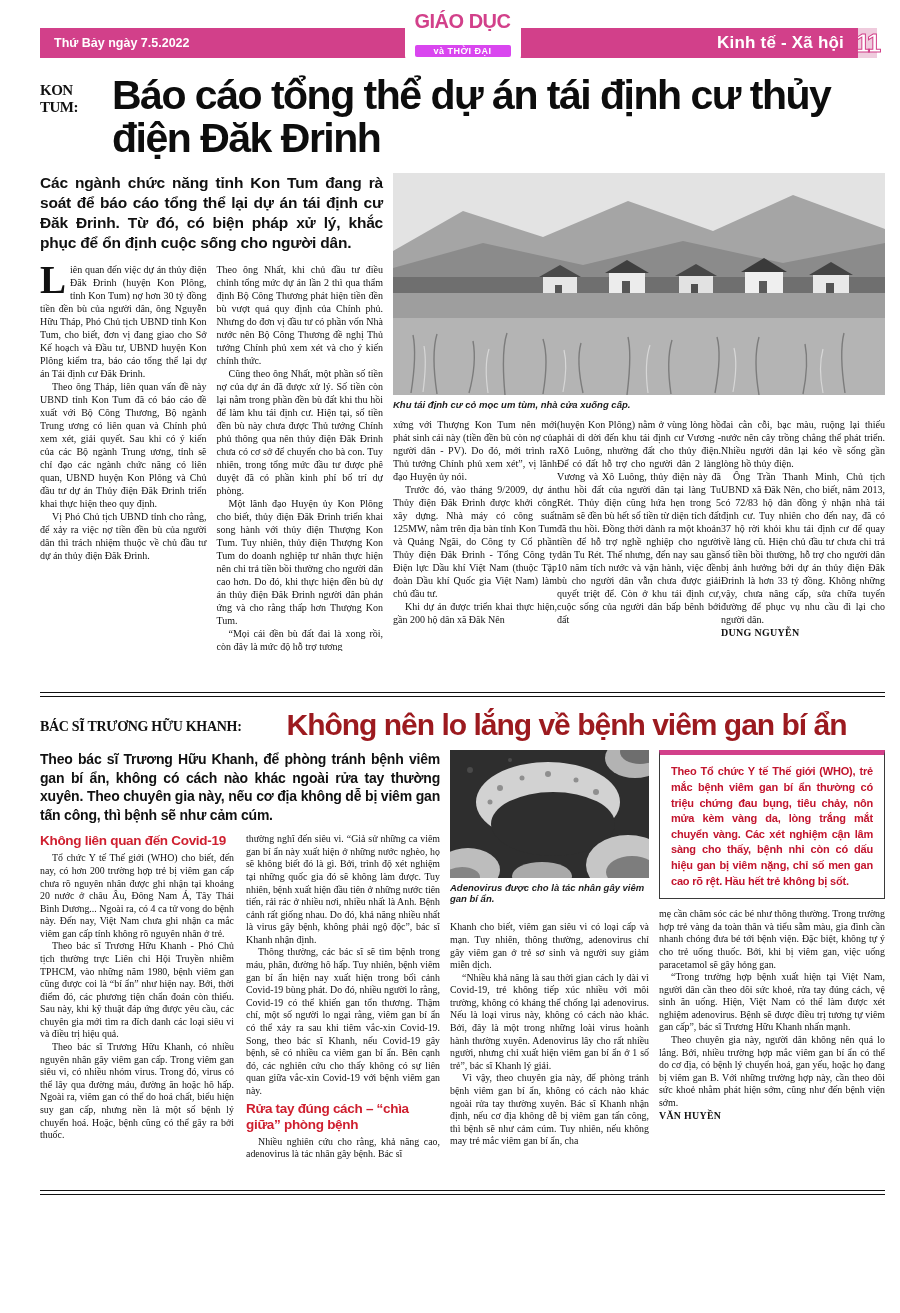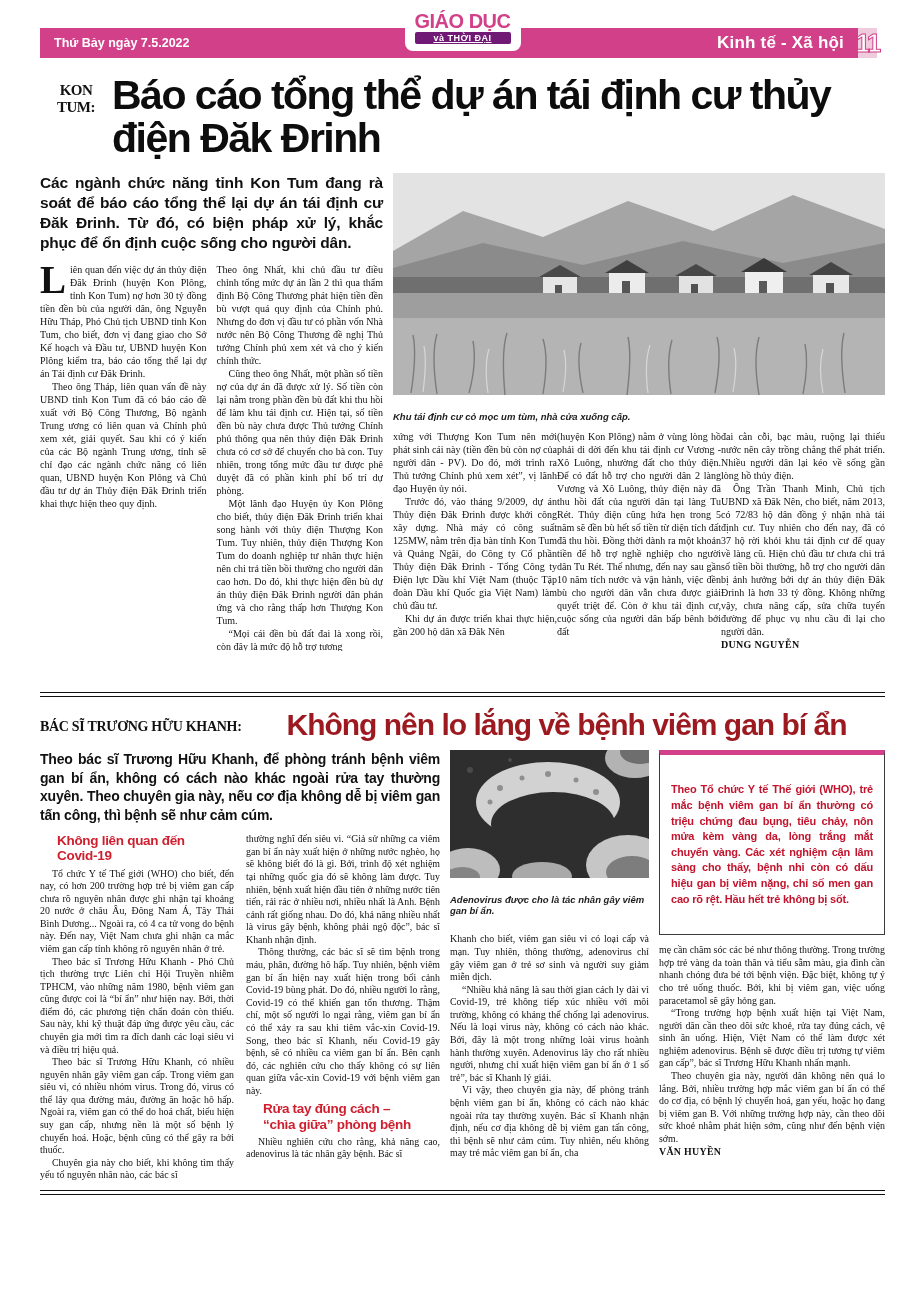--- a/index.html
+++ b/index.html
@@ -26,26 +26,26 @@
   .pagenum {
     color:#ffffff; -webkit-text-stroke:1px #d2408a;
     font:bold 26px "Liberation Sans", sans-serif; letter-spacing:-2px; line-height:1;
   }
   .brand {
     position:absolute; left:50%; transform:translateX(-50%); top:-20px;
     background:#fff; border-radius:6px; padding:3px 8px 5px; text-align:center; z-index:2;
     box-shadow:0 0 0 2px #fff;
   }
   .brand-line1 { color:#d2408a; font:bold 20px "Liberation Sans", sans-serif; letter-spacing:-0.5px; line-height:1; }
-  .brand-line2 { background:#701a75; color:#fff; font:bold 9px "Liberation Sans", sans-serif;
-    padding:1px 6px; border-radius:2px; margin-top:1px; letter-spacing:.5px;text-decoration:underline; }
+  .brand-line2 { background:#d946ef; color:#fff; font:bold 9px "Liberation Sans", sans-serif;
+    padding:1px 6px; border-radius:2px; margin-top:14px; letter-spacing:.5px; }
 
   
   .a1-head { display:flex; margin-top:16px; }
-  .kicker1 { width:72px; font:bold 15px "Liberation Serif", serif; padding-top:8px; letter-spacing:-0.5px;text-align:center; }
+  .kicker1 { width:72px; font:bold 15px "Liberation Serif", serif; padding-top:8px; letter-spacing:-0.5px; }
   .a1-title {
     flex:1; margin:0; font-family:"Liberation Sans", sans-serif; font-weight:bold;
     font-size:41px; line-height:1.06; letter-spacing:-1.5px; color:#0d0d0d;
   }
   .a1-body { display:flex; gap:10px; margin-top:12px; height:505px; }
   .a1-left { width:343px; }
   .lead1 {
     font-family:"Liberation Sans", sans-serif; font-weight:bold; font-size:15.5px;
     line-height:1.3; letter-spacing:-0.2px; text-align:justify; margin:0 0 10px 0;
   }
@@ -58,21 +58,21 @@
 
   
   .bt p { margin:0; text-indent:12px; font-size:10px; line-height:1.3; text-align:justify; }
   .bt p.noind { text-indent:0; }
   .dropcap::first-letter {
     float:left; font-size:39px; line-height:31px; padding:1px 4px 0 0; font-weight:bold;
   }
   .byline { text-align:right; font-weight:bold; font-size:11px; margin-top:3px; letter-spacing:.3px; }
 
   .caption {
-    font:bold italic 9.5px "Liberation Sans", sans-serif; color:#1c1c1c; margin-top:16px;
+    font:bold italic 9.5px "Liberation Sans", sans-serif; color:#1c1c1c; margin-top:4px;
   }
 
   .rule { height:5px; border-top:1.5px solid #111; border-bottom:1.5px solid #111; margin-top:14px; }
   .rule.bottom { margin-top:8px; }
 
   
   .a2-head { display:flex; align-items:flex-start; margin-top:12px; }
   .kicker2 { width:208px; font:bold 14px "Liberation Serif", serif; padding-top:10px; letter-spacing:-0.3px; }
   .a2-title {
     flex:1; margin:0; text-align:center; font-family:"Liberation Sans", sans-serif;
@@ -84,26 +84,26 @@
     font-family:"Liberation Sans", sans-serif; font-weight:bold; font-size:14px;
     line-height:1.32; letter-spacing:-0.2px; text-align:justify; margin:0 0 9px 0;
   }
   .a2-cols { display:flex; gap:12px; height:360px; overflow:hidden; }
   .a2-cols .col { flex:1; }
   .a2 .bt p { font-size:9.9px; line-height:1.27; }
   .a2-c3 { width:199px; overflow:hidden; }
   .a2-c4 { width:226px; overflow:hidden; }
   .subhead {
     font:bold 13.5px "Liberation Sans", sans-serif; color:#cf1f2f; line-height:1.12;
-    margin:4px 17px 4px; letter-spacing:-0.3px;
+    margin:4px 0 4px; letter-spacing:-0.3px;
   }
   .subhead.first { margin-top:0; }
   .sidebar {
     border:1px solid #3a3a3a; border-top:5px solid #d2408a;
-    padding:27px 11px; margin-bottom:9px;
+    padding:9px 11px; margin-bottom:9px;
     color:#c3142d; font:bold 11px "Liberation Sans", sans-serif;
     line-height:1.42; text-align:justify; letter-spacing:-0.2px;
   }
   svg { display:block; }
 </style>
 </head>
 <body>
 
 <div class="page">
 
@@ -127,20 +127,21 @@
       <h1 class="a1-title">Báo cáo tổng thể dự án tái định cư thủy điện Đăk Đrinh</h1>
     </div>
 
     <div class="a1-body">
       <div class="a1-left">
         <p class="lead1">Các ngành chức năng tỉnh Kon Tum đang rà soát để báo cáo tổng thể lại dự án tái định cư Đăk Đrinh. Từ đó, có biện pháp xử lý, khắc phục để ổn định cuộc sống cho người dân.</p>
         <div class="a1-textcols bt">
           <div class="col">
             <p class="noind dropcap">Liên quan đến việc dự án thủy điện Đăk Đrinh (huyện Kon Plông, tỉnh Kon Tum) nợ hơn 30 tỷ đồng tiền đền bù của người dân, ông Nguyễn Hữu Tháp, Phó Chủ tịch UBND tỉnh Kon Tum, cho biết, đơn vị đang giao cho Sở Kế hoạch và Đầu tư, UBND huyện Kon Plông kiểm tra, báo cáo tổng thể lại dự án Tái định cư Đăk Đrinh.</p>
             <p>Theo ông Tháp, liên quan vấn đề này UBND tỉnh Kon Tum đã có báo cáo đề xuất với Bộ Công Thương, Bộ ngành Trung ương có liên quan và Chính phủ xem xét, giải quyết. Sau khi có ý kiến của các Bộ ngành Trung ương, tỉnh sẽ chỉ đạo các ngành chức năng có liên quan, UBND huyện Kon Plông và Chủ đầu tư dự án Thủy điện Đăk Đrinh triển khai thực hiện theo quy định.</p>
+            <p>Vị Phó Chủ tịch UBND tỉnh cho rằng, để xảy ra việc nợ tiền đền bù của người dân thì trách nhiệm thuộc về chủ đầu tư dự án thủy điện Đăk Đrinh.</p>
           </div>
           <div class="col">
             <p class="noind">Theo ông Nhất, khi chủ đầu tư điều chỉnh tổng mức dự án lần 2 thì qua thẩm định Bộ Công Thương phát hiện tiền đền bù vượt quá quy định của Chính phủ. Nhưng do đơn vị đầu tư có phần vốn Nhà nước nên Bộ Công Thương đề nghị Thủ tướng Chính phủ xem xét và cho ý kiến chính thức.</p>
             <p>Cũng theo ông Nhất, một phần số tiền nợ của dự án đã được xử lý. Số tiền còn lại nằm trong phần đền bù đất khi thu hồi để làm khu tái định cư. Hiện tại, số tiền đền bù này chưa được Thủ tướng Chính phủ thông qua nên thủy điện Đăk Đrinh chưa có cơ sở để chuyển cho bà con. Tuy nhiên, trong tổng mức đầu tư được phê duyệt đã có phần kinh phí bố trí dự phòng.</p>
             <p>Một lãnh đạo Huyện ủy Kon Plông cho biết, thủy điện Đăk Đrinh triển khai song hành với thủy điện Thượng Kon Tum. Tuy nhiên, thủy điện Thượng Kon Tum do doanh nghiệp tư nhân thực hiện nên chi trả tiền bồi thường cho người dân cao hơn. Do đó, khi thực hiện đền bù dự án thủy điện Đăk Đrinh người dân phản ứng và cho rằng thấp hơn Thượng Kon Tum.</p>
             <p>“Mọi cái đền bù đất đai là xong rồi, còn đây là mức độ hỗ trợ tương</p>
           </div>
         </div>
       </div>
 
@@ -234,21 +235,20 @@
 
     <div class="a2-body">
       <div class="a2-left">
         <p class="lead2">Theo bác sĩ Trương Hữu Khanh, để phòng tránh bệnh viêm gan bí ẩn, không có cách nào khác ngoài rửa tay thường xuyên. Theo chuyên gia này, nếu cơ địa không dễ bị viêm gan tấn công, thì bệnh sẽ như cảm cúm.</p>
         <div class="a2-cols bt">
           <div class="col">
             <div class="subhead first">Không liên quan đến Covid-19</div>
             <p>Tổ chức Y tế Thế giới (WHO) cho biết, đến nay, có hơn 200 trường hợp trẻ bị viêm gan cấp chưa rõ nguyên nhân được ghi nhận tại khoảng 20 nước ở châu Âu, Đông Nam Á, Tây Thái Bình Dương... Ngoài ra, có 4 ca tử vong do bệnh này. Đến nay, Việt Nam chưa ghi nhận ca mắc viêm gan cấp tính không rõ nguyên nhân ở trẻ.</p>
             <p>Theo bác sĩ Trương Hữu Khanh - Phó Chủ tịch thường trực Liên chi Hội Truyền nhiễm TPHCM, vào những năm 1980, bệnh viêm gan cũng được coi là “bí ẩn” như hiện nay. Bởi, thời điểm đó, các phương tiện chẩn đoán còn thiếu. Sau này, khi kỹ thuật đáp ứng được yêu cầu, các chuyên gia mới tìm ra đích danh các loại siêu vi và điều trị hiệu quả.</p>
             <p>Theo bác sĩ Trương Hữu Khanh, có nhiều nguyên nhân gây viêm gan cấp. Trong viêm gan siêu vi, có nhiều nhóm virus. Trong đó, virus có thể lây qua đường máu, đường ăn hoặc hô hấp. Ngoài ra, viêm gan có thể do hoá chất, biểu hiện suy gan cấp, nhưng nền là một số bệnh lý chuyển hoá. Hoặc, bệnh cũng có thể gây ra bởi thuốc.</p>
-            <p>Chuyên gia này cho biết, khi không tìm thấy yếu tố nguyên nhân nào, các bác sĩ</p>
           </div>
           <div class="col">
             <p class="noind">thường nghĩ đến siêu vi. “Giả sử những ca viêm gan bí ẩn này xuất hiện ở những nước nghèo, họ sẽ không biết đó là gì. Bởi, trình độ xét nghiệm tại những quốc gia đó sẽ không làm được. Tuy nhiên, bệnh xuất hiện đầu tiên ở những nước tiên tiến, rải rác ở nhiều nơi, nhiều nhất là Anh. Bệnh cảnh rất giống nhau. Do đó, khả năng nhiều nhất là virus gây bệnh, không phải ngộ độc”, bác sĩ Khanh nhận định.</p>
             <p>Thông thường, các bác sĩ sẽ tìm bệnh trong máu, phân, đường hô hấp. Tuy nhiên, bệnh viêm gan bí ẩn hiện nay xuất hiện trong bối cảnh Covid-19 bùng phát. Do đó, nhiều người lo rằng, Covid-19 có thể khiến gan tổn thương. Thậm chí, một số người lo ngại rằng, viêm gan bí ẩn có thể xảy ra sau khi tiêm vắc-xin Covid-19. Song, theo bác sĩ Khanh, nếu Covid-19 gây bệnh, sẽ có nhiều ca viêm gan bí ẩn. Bên cạnh đó, các nghiên cứu cho thấy không có sự liên quan giữa vắc-xin Covid-19 với bệnh viêm gan này.</p>
             <div class="subhead">Rửa tay đúng cách – “chìa giữa” phòng bệnh</div>
             <p>Nhiều nghiên cứu cho rằng, khả năng cao, adenovirus là tác nhân gây bệnh. Bác sĩ</p>
           </div>
         </div>
       </div>
 

